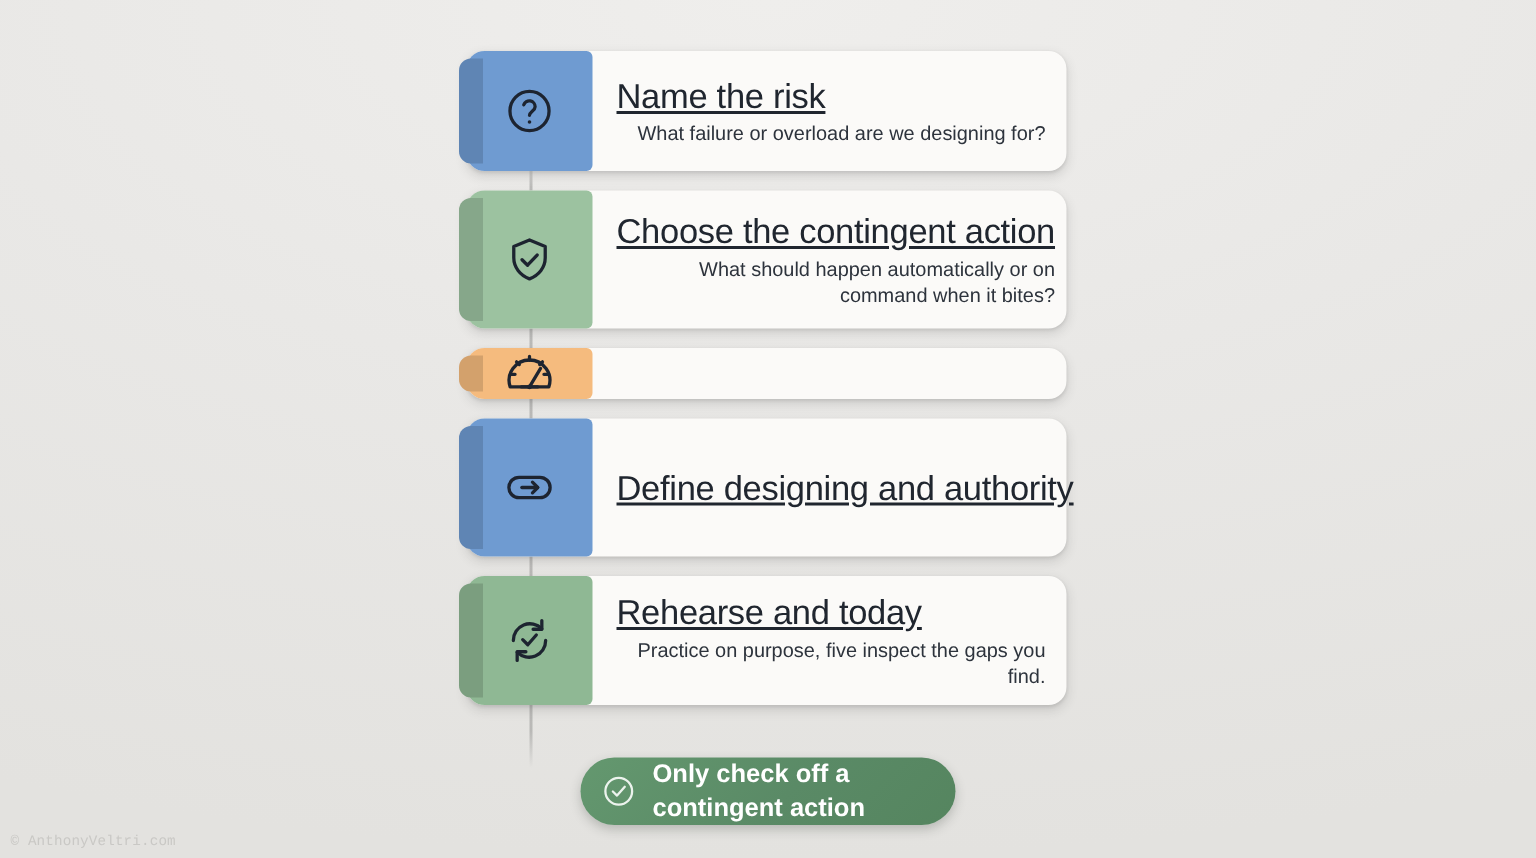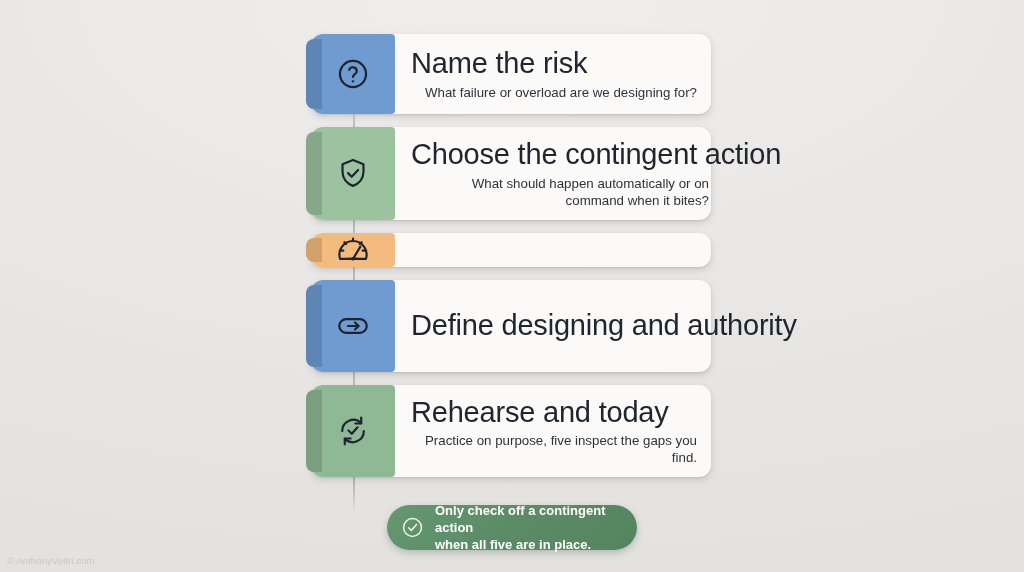--- a/index.html
+++ b/index.html
@@ -97,26 +97,27 @@
   .step-body {
     flex: 1 1 auto;
     padding: 11px 14px 11px 16px;
     display: flex;
     flex-direction: column;
     justify-content: center;
     min-height: 80px;
   }
 
   .step-title {
-    font-size: 29px;
+    font-size: 23px;
     font-weight: 400;
     color: #20262f;
     line-height: 1.16;
     letter-spacing: -0.2px;
     white-space: nowrap;
+    text-decoration: underline;
   }
 
   .step-sub {
     margin-top: 3px;
     font-size: 13.3px;
     font-weight: 400;
     color: #2d333c;
     line-height: 1.28;
     max-width: 298px;
     text-align: right;
@@ -146,34 +147,35 @@
     width: 23px;
     height: 23px;
     stroke: #ecf3ed;
     stroke-width: 1.6;
     fill: none;
     stroke-linecap: round;
     stroke-linejoin: round;
   }
   .banner-text {
     color: #ffffff;
-    font-size: 13px;
+    font-size: 17px;
     font-weight: bold;
     line-height: 1.32;
   }
 
   
   .watermark {
     position: absolute;
     left: 7px;
     bottom: 6px;
     font-size: 9.5px;
     color: #c9c8c5;
     letter-spacing: 0.1px;
     z-index: 4;
+    font-family: Liberation Mono, monospace;
   }
 </style>
 </head>
 <body>
 
 <div id="stage">
 
   <div class="connector"></div>
 
   <div class="steps">
@@ -260,19 +262,18 @@
 
   <div class="banner">
     <span class="banner-icon">
       <svg viewBox="0 0 24 24">
         <circle cx="12" cy="12" r="9.3"></circle>
         <path d="M7.9 12.2 10.8 15.0 16.2 8.9"></path>
       </svg>
     </span>
     <div class="banner-text">
       <div>Only check off a contingent action</div>
-      <div>when all five are in place.</div>
     </div>
   </div>
 
   <div class="watermark">© AnthonyVeltri.com</div>
 
 </div>
 
 </body></html>

